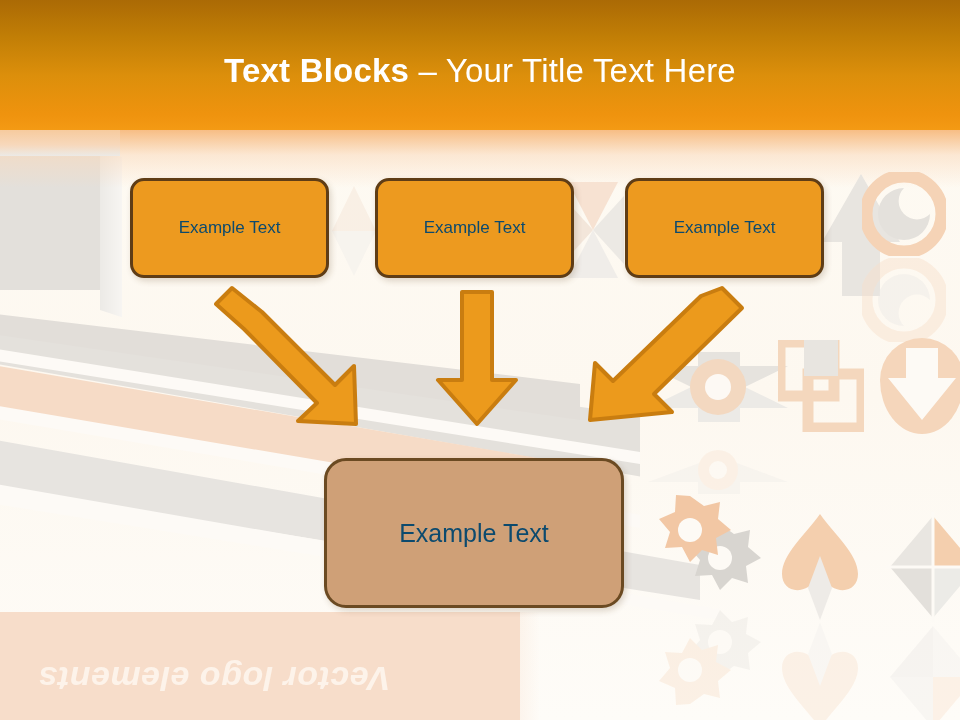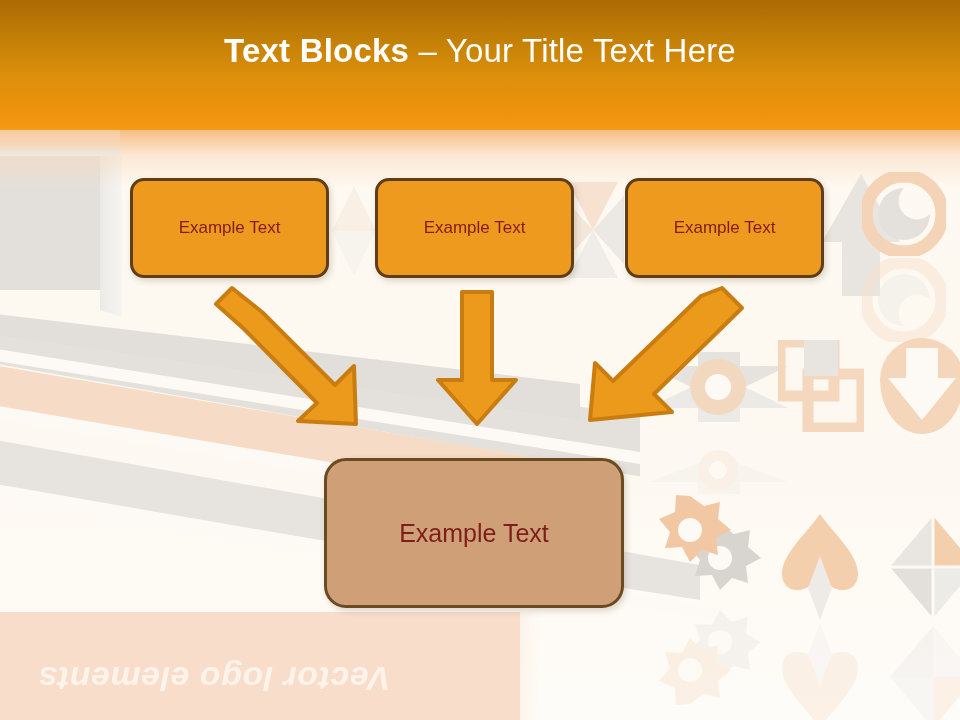--- a/index.html
+++ b/index.html
@@ -176,40 +176,40 @@
     height: 130px;
     background: linear-gradient(180deg, #ab6a05 0%, #c17e06 28%, #dc8f0b 58%, #ef930e 88%, #f49a14 100%);
     overflow: hidden;
   }
   .header-title {
     position: absolute;
     left: 0;
     top: 0;
     width: 960px;
     text-align: center;
-    margin-top: 32px;
+    margin-top: 52px;
     font-size: 33px;
     color: #ffffff;
     white-space: nowrap;
     letter-spacing: 0.2px;
   }
   .header-title .bold {
     font-weight: bold;
   }
 
   
   .box {
     position: absolute;
     box-sizing: border-box;
     border: 3px solid #5f3d16;
     border-radius: 14px;
     display: flex;
     align-items: center;
     justify-content: center;
-    color: #7f1d1d;
+    color: #0c4a6e;
     box-shadow: 2px 3px 6px rgba(90, 60, 20, 0.20);
   }
   .box-top {
     background: #ed9a1f;
     font-size: 17px;
     width: 199px;
     height: 100px;
     top: 178px;
   }
   .box-top.b1 { left: 130px; }

